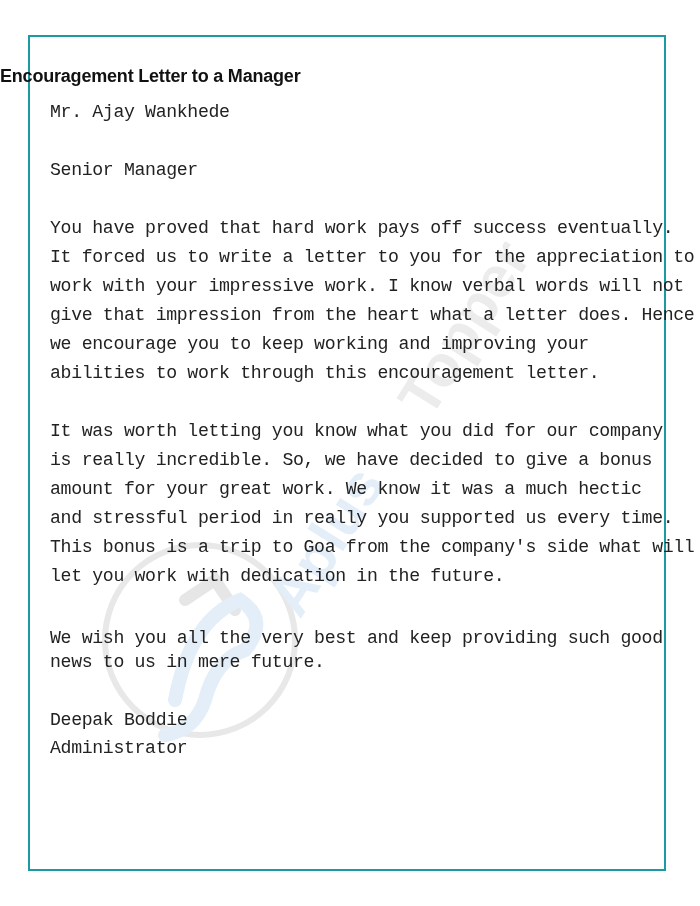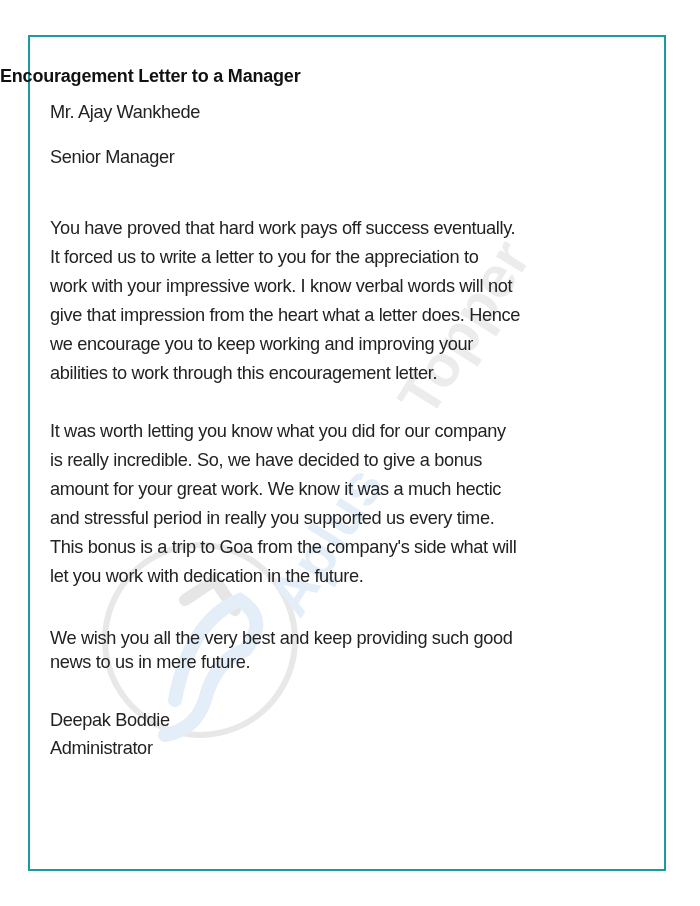--- a/index.html
+++ b/index.html
@@ -41,21 +41,21 @@
       font-family: "Liberation Sans", sans-serif;
       font-weight: bold;
       font-size: 18px;
       color: #111111;
       letter-spacing: -0.2px;
       margin-top: 16px;
     }
     .line {
       position: absolute;
       left: 50px;
-      font-family: Liberation Sans, sans-serif;
+      font-family: Liberation Mono, monospace;
       font-size: 18.2px;
       font-weight: 300;
       color: #222222;
       white-space: nowrap;
       letter-spacing: -0.35px;
       line-height: 22px;
     }
   </style>
 </head>
 <body>
@@ -66,21 +66,21 @@
   <path d="M175 700 Q190 620 240 600 Q270 620 245 650 Q215 660 205 700 Q195 730 165 735" fill="none" stroke="#e3eef8" stroke-width="14" stroke-linecap="round"></path>
   <text x="0" y="0" transform="translate(300 620) rotate(-58)" font-family="Liberation Sans, sans-serif" font-weight="bold" font-size="58" fill="#e3eef8">Aplus</text>
   <text x="0" y="0" transform="translate(430 420) rotate(-58)" font-family="Liberation Sans, sans-serif" font-weight="bold" font-size="58" fill="#ececec">Topper</text>
 </svg>
 
 <div class="frame"></div>
 
 <div class="title">Encouragement Letter to a Manager</div>
 
 <div class="line" style="top:101px">Mr. Ajay Wankhede</div>
-<div class="line" style="top:146px">Senior Manager</div>
+<div class="line" style="top:159px">Senior Manager</div>
 
 <div>
   <div class="line" style="top:217px">You have proved that hard work pays off success eventually.</div>
   <div class="line" style="top:246px">It forced us to write a letter to you for the appreciation to</div>
   <div class="line" style="top:275px">work with your impressive work. I know verbal words will not</div>
   <div class="line" style="top:304px">give that impression from the heart what a letter does. Hence</div>
   <div class="line" style="top:333px">we encourage you to keep working and improving your</div>
   <div class="line" style="top:362px">abilities to work through this encouragement letter.</div>
 </div>
 

